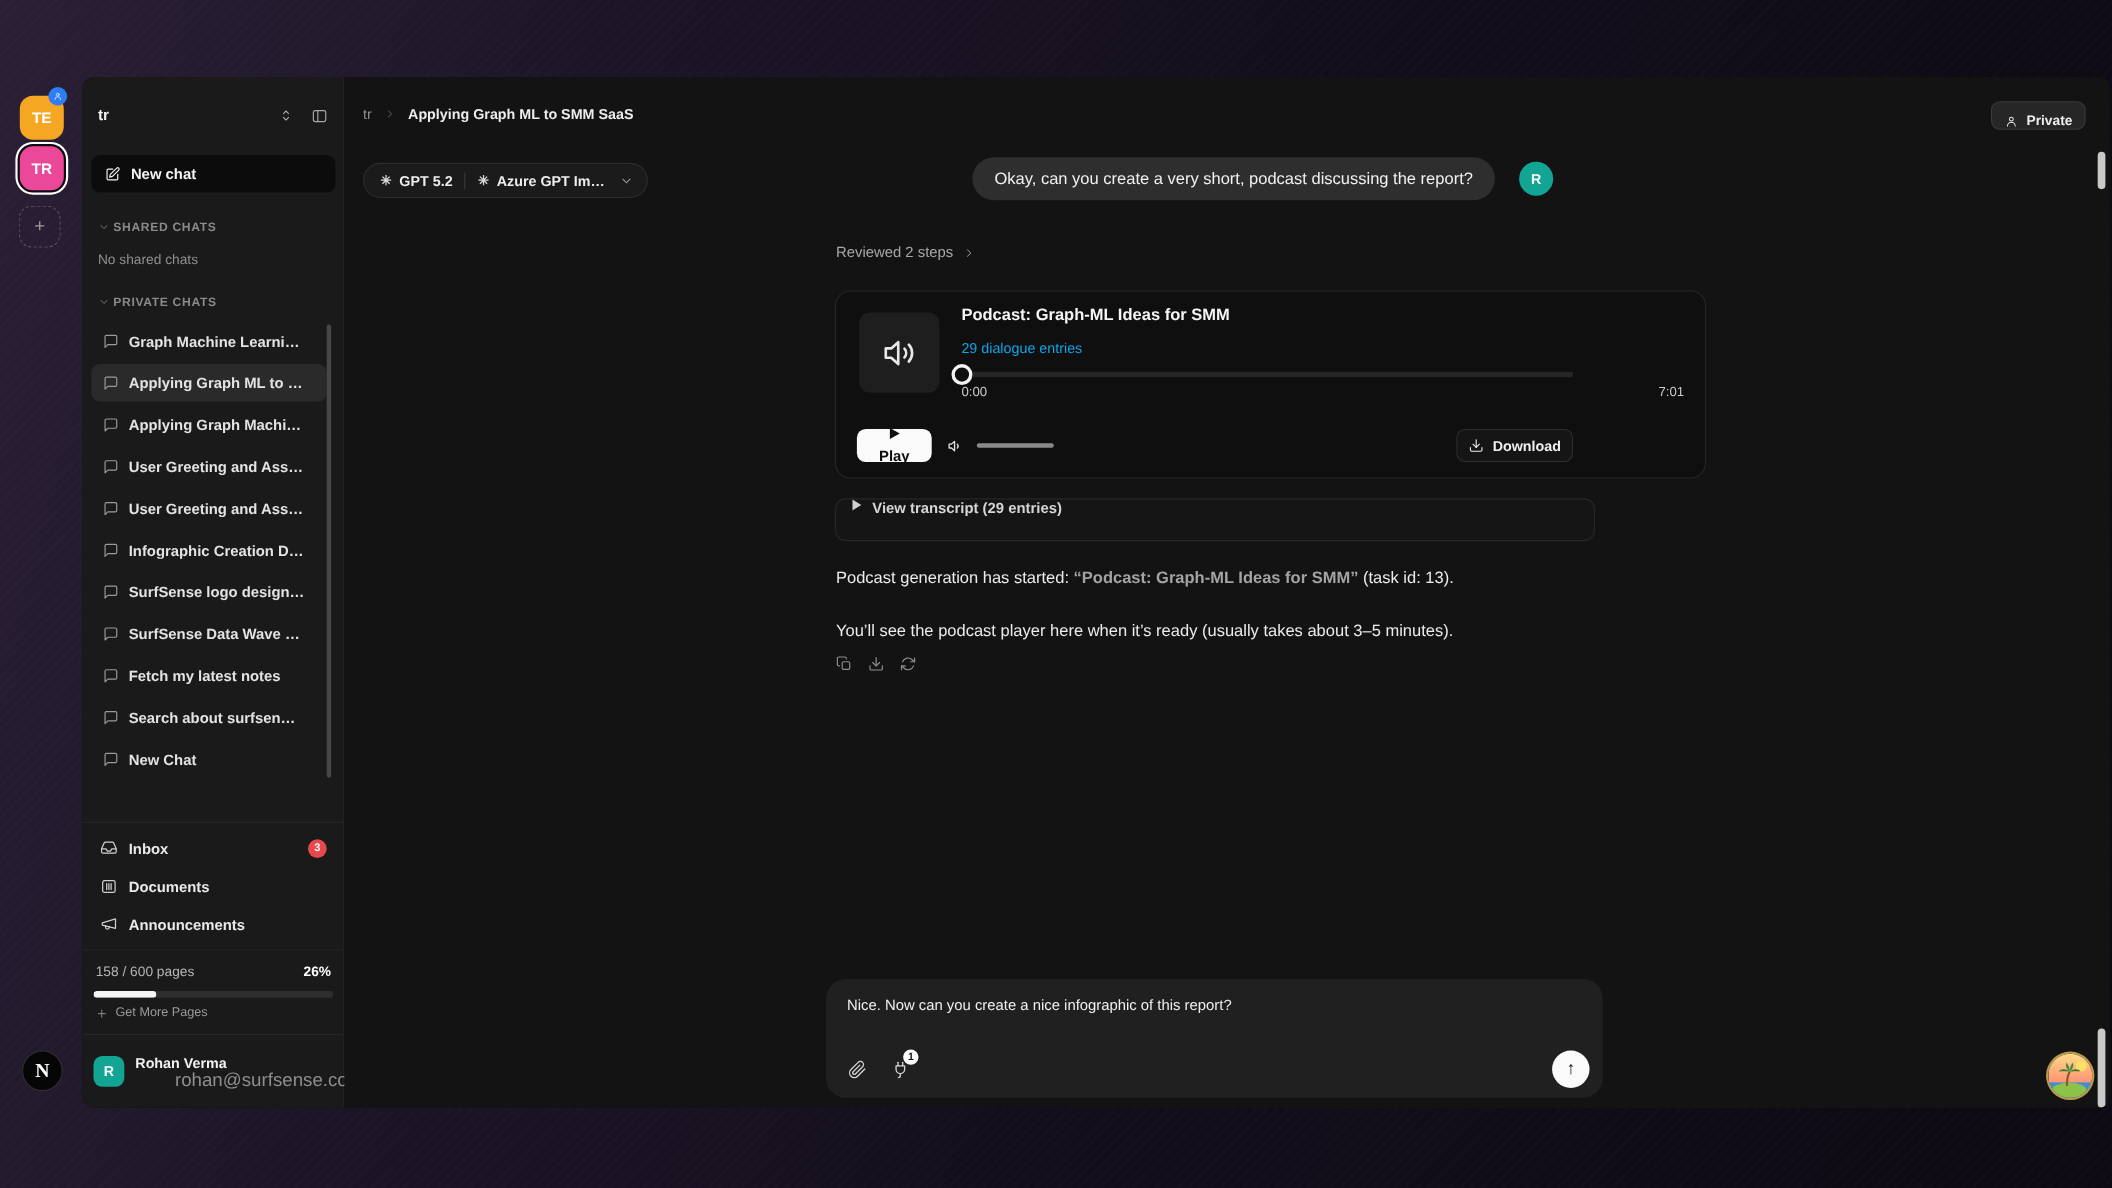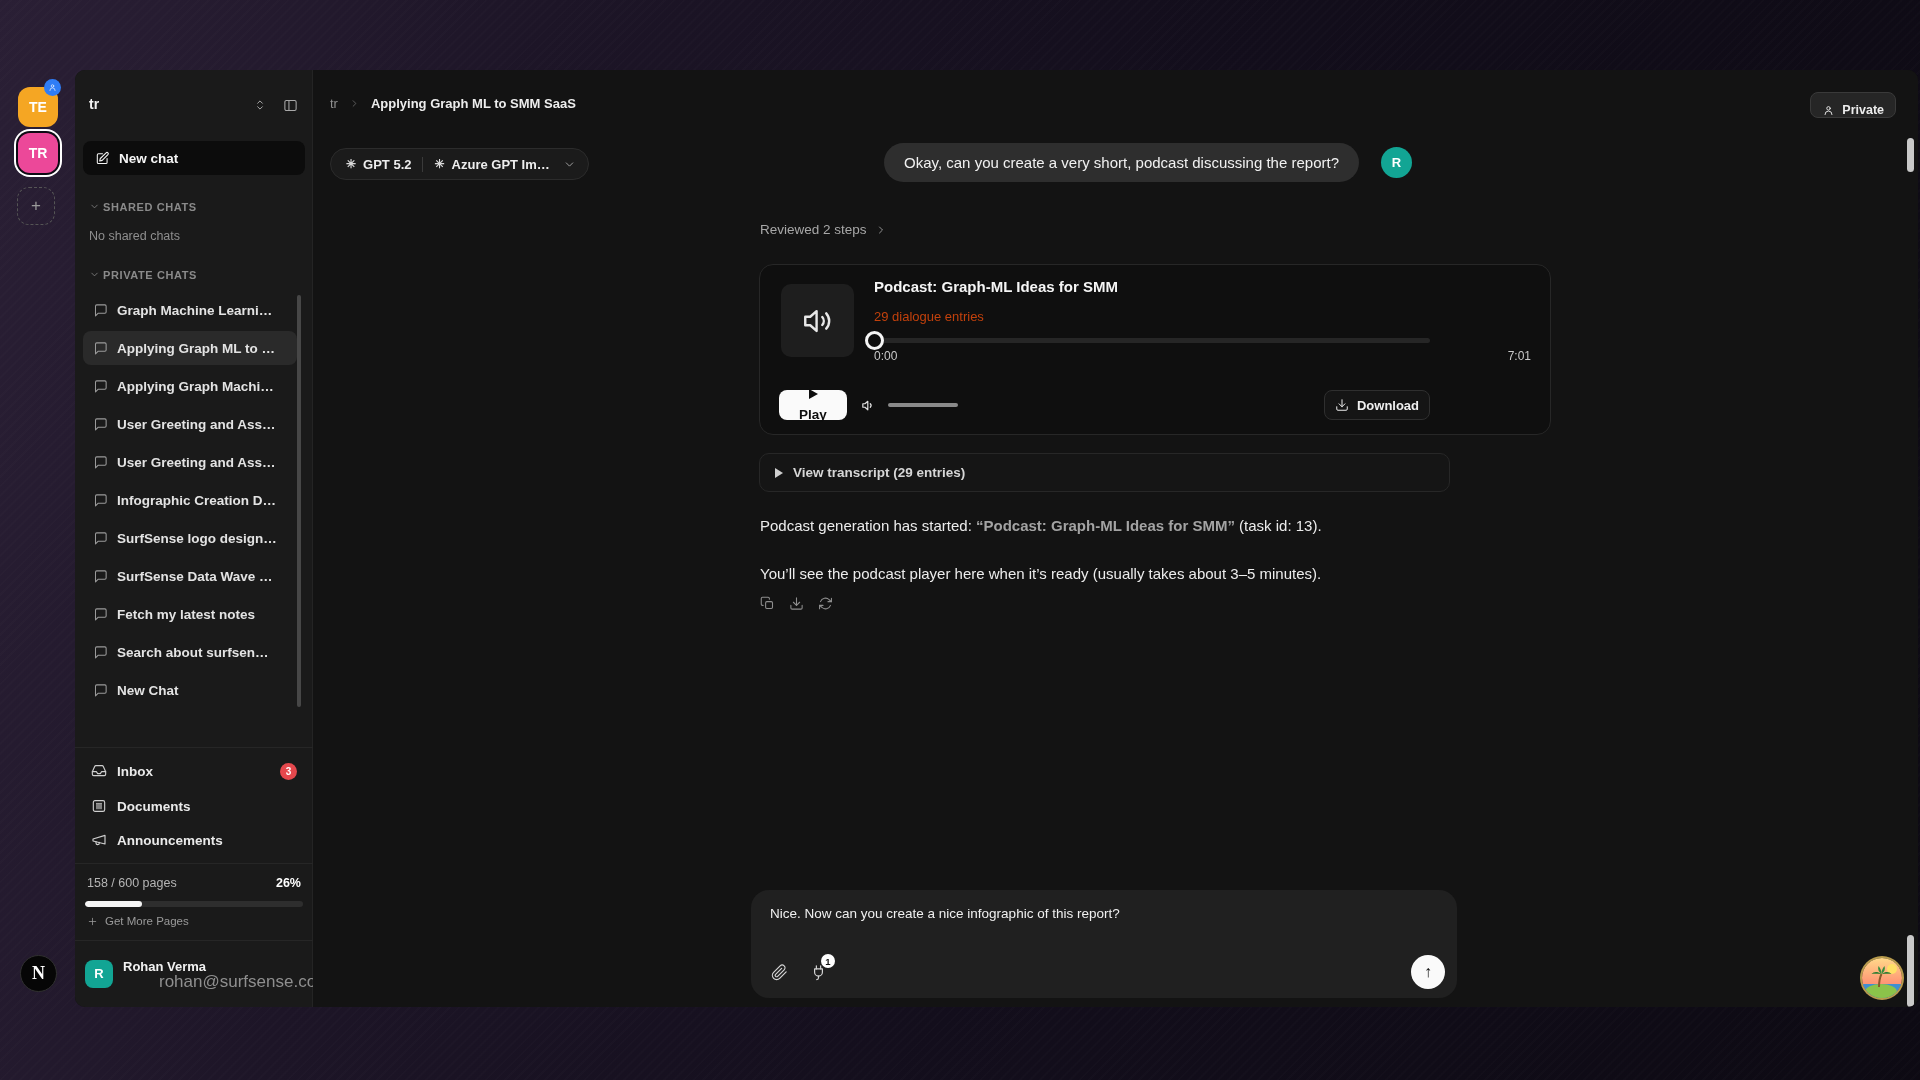--- a/index.html
+++ b/index.html
@@ -93,37 +93,37 @@
   .user-avatar{ width:31px; height:31px; border-radius:50%; background:#12a594; color:#fff;
     display:flex; align-items:center; justify-content:center; font-size:13px; font-weight:600; flex:none;}
   .reviewed{ position:absolute; left:447px; top:152px; display:flex; align-items:center; gap:8px;
     font-size:13.5px; color:#a8a8a8; cursor:pointer;}
 
   .pcard{ position:absolute; left:446px; top:194px; width:792px; height:171px; border-radius:14px;
     background:#0f0f0f; border:1px solid #272727; }
   .ptile{ position:absolute; left:21px; top:19px; width:73px; height:73px; border-radius:10px;
     background:#1e1e1e; color:#e8e8e8; display:flex; align-items:center; justify-content:center;}
   .ptitle{ position:absolute; left:114px; top:13px; font-size:15px; font-weight:700; color:#f5f5f5; }
-  .pentries{ position:absolute; left:114px; top:44px; font-size:13px; color:#c2410c; }
+  .pentries{ position:absolute; left:114px; top:44px; font-size:13px; color:#0ea5e9; }
   .ptrack{ position:absolute; left:114px; top:73px; width:556px; height:5px; border-radius:3px; background:#262626; cursor:pointer;}
   .pthumb{ position:absolute; left:105px; top:66px; width:19px; height:19px; border-radius:50%;
     background:#0f0f0f; border:3px solid #f5f5f5; cursor:pointer;}
   .ptime-l{ position:absolute; left:114px; top:84px; font-size:12px; color:#c9c9c9; }
   .ptime-r{ position:absolute; right:19px; top:84px; font-size:12px; color:#c9c9c9; }
   .play-btn{ position:absolute; left:19px; top:125px; width:68px; height:30px; border-radius:8px; background:#fafafa;
     color:#0d0d0d; display:flex; align-items:center; justify-content:center; gap:8px; font-size:13.5px; font-weight:700; cursor:pointer;flex-direction:column;}
   .play-tri{ width:0; height:0; border-left:9px solid #0d0d0d; border-top:5.5px solid transparent; border-bottom:5.5px solid transparent;}
   .vol-ic{ position:absolute; left:100px; top:132px; color:#e0e0e0; cursor:pointer;}
   .vol-bar{ position:absolute; left:128px; top:138px; width:70px; height:4px; border-radius:2px; background:#8a8a8a; cursor:pointer;}
   .dl-btn{ position:absolute; left:564px; top:125px; width:106px; height:30px; border-radius:8px;
     background:#151515; border:1px solid #2f2f2f; color:#f0f0f0; display:flex; align-items:center; justify-content:center;
     gap:8px; font-size:13px; font-weight:700; cursor:pointer;}
 
   .transcript{ position:absolute; left:446px; top:383px; width:691px; height:39px; border-radius:10px;
-    background:#151515; border:1px solid #272727; display:flex; align-items:center; gap:10px; padding:0 15px;
+    background:#151515; border:1px solid #272727; display:flex; gap:10px; padding:0 15px;
     font-size:13.5px; font-weight:600; color:#d6d6d6; cursor:pointer;}
   .tri-right{ width:0; height:0; border-left:8px solid #cfcfcf; border-top:5px solid transparent; border-bottom:5px solid transparent;}
 
   .para{ position:absolute; left:447px; width:695px; font-size:15px; color:#ececec; }
   .para1{ top:447px; } .para2{ top:495px; }
   .para b{ font-weight:700; color:#a3a3a3; }
   .msg-actions{ position:absolute; left:447px; top:526px; display:flex; gap:14px; color:#8f8f8f; }
   .msg-actions span{ cursor:pointer; }
 
   .composer{ position:absolute; left:438px; top:820px; width:706px; height:108px; border-radius:18px; background:#202020; }

